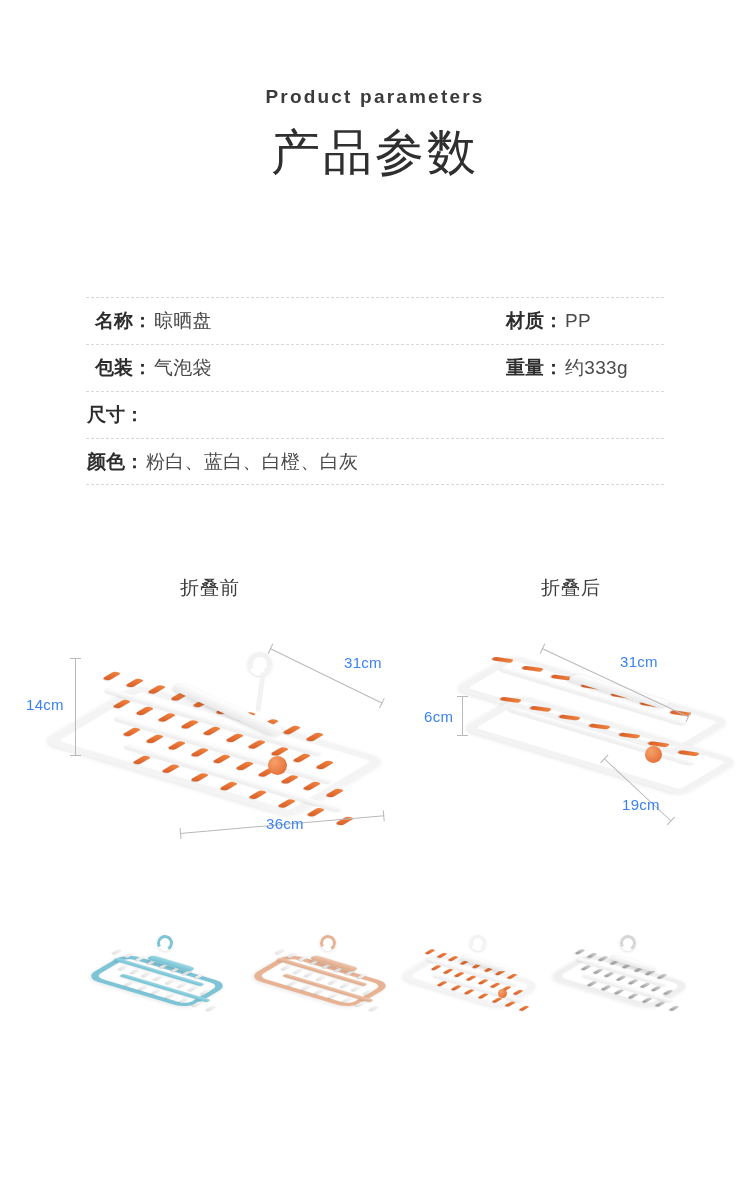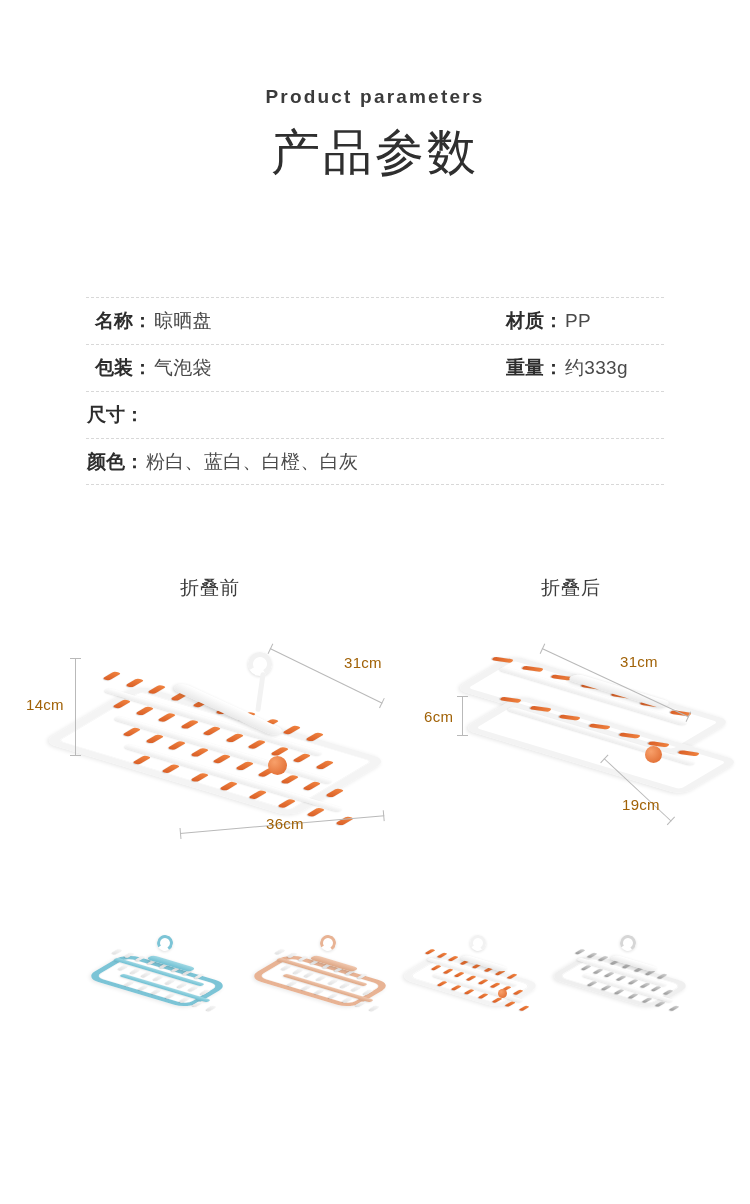--- a/index.html
+++ b/index.html
@@ -82,21 +82,21 @@
   .diagram {
     position: absolute;
     top: 628px;
   }
   .diagram.left  { left: 20px;  width: 390px; height: 225px; }
   .diagram.right { left: 420px; width: 320px; height: 225px; }
 
   .dim-label {
     position: absolute;
     font-size: 15px;
-    color: #a16207;
+    color: #3b82f6;
     white-space: nowrap;
     letter-spacing: 0.3px;
   }
   .caliper { position: absolute; background: #b9b9b9; }
   .caliper.v { width: 1px; }
   .caliper.v::before, .caliper.v::after {
     content: ""; position: absolute; left: -5px;
     width: 11px; height: 1px; background: #b9b9b9;
   }
   .caliper.v::before { top: 0; }

